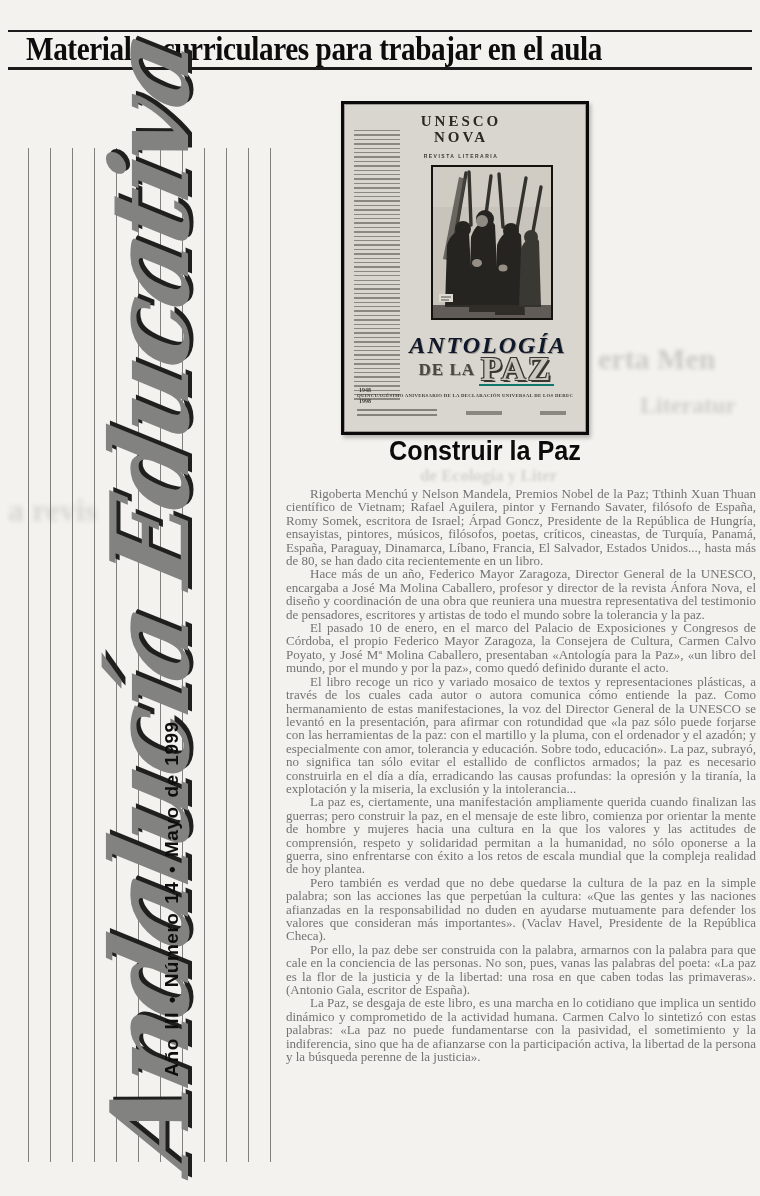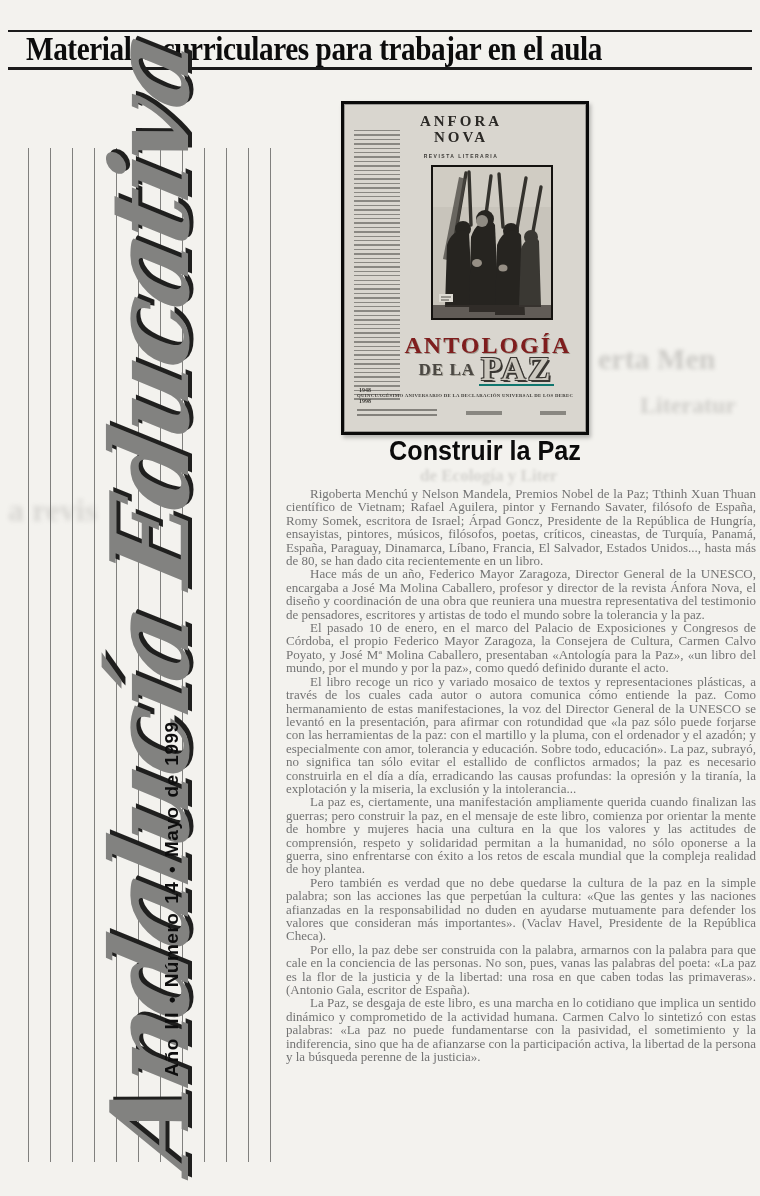--- a/index.html
+++ b/index.html
@@ -70,21 +70,21 @@
     font-size:5px; letter-spacing:1.5px; color:#3b3936;
   }
   .cover-art {
     position:absolute; left:87px; top:61px; width:118px; height:151px;
     border:2px solid #14120f; background:#c8c4bb;
   }
   .cover-art svg { display:block; width:100%; height:100%; }
   .cover-title1 {
     position:absolute; left:55px; top:229px; width:178px; text-align:center;
     font-weight:bold; font-size:24px; line-height:24px; letter-spacing:2px;
-    color:#7f1d1d; text-shadow:1px 1px 0 #a19d93;
+    color:#0f172a; text-shadow:1px 1px 0 #a19d93;font-style:italic;
   }
   .cover-title2 {
     position:absolute; left:50px; top:250px; width:185px;
     display:flex; align-items:center; justify-content:center;
   }
   .cover-title2 .dela {
     font-weight:bold; font-size:17px; letter-spacing:1px; color:#4a4742;
     margin-right:4px; text-shadow:1px 1px 0 #a19d93;
   }
   .cover-title2 .paz {
@@ -134,21 +134,21 @@
 
   <div class="sidebar">
     <div class="sidebar-lines"></div>
     <div class="script-text">Andalucía Educativa</div>
     <div class="issue-text">Año III  •  Número 14  •  Mayo de 1999</div>
   </div>
 
   <figure class="cover">
     <div class="cover-names"></div>
     <div class="cover-masthead">
-      <div>ANFORA</div>
+      <div>UNESCO</div>
       <div>NOVA</div>
     </div>
     <div class="cover-subtitle">REVISTA LITERARIA</div>
 
     <div class="cover-art">
       <svg viewBox="0 0 118 151" preserveAspectRatio="none">
         <rect x="0" y="0" width="118" height="151" fill="#c8c4bb"></rect>
         <rect x="0" y="0" width="118" height="40" fill="#d0ccc3"></rect>
 
         <g stroke="#34322d" stroke-width="3.4" stroke-linecap="round">

